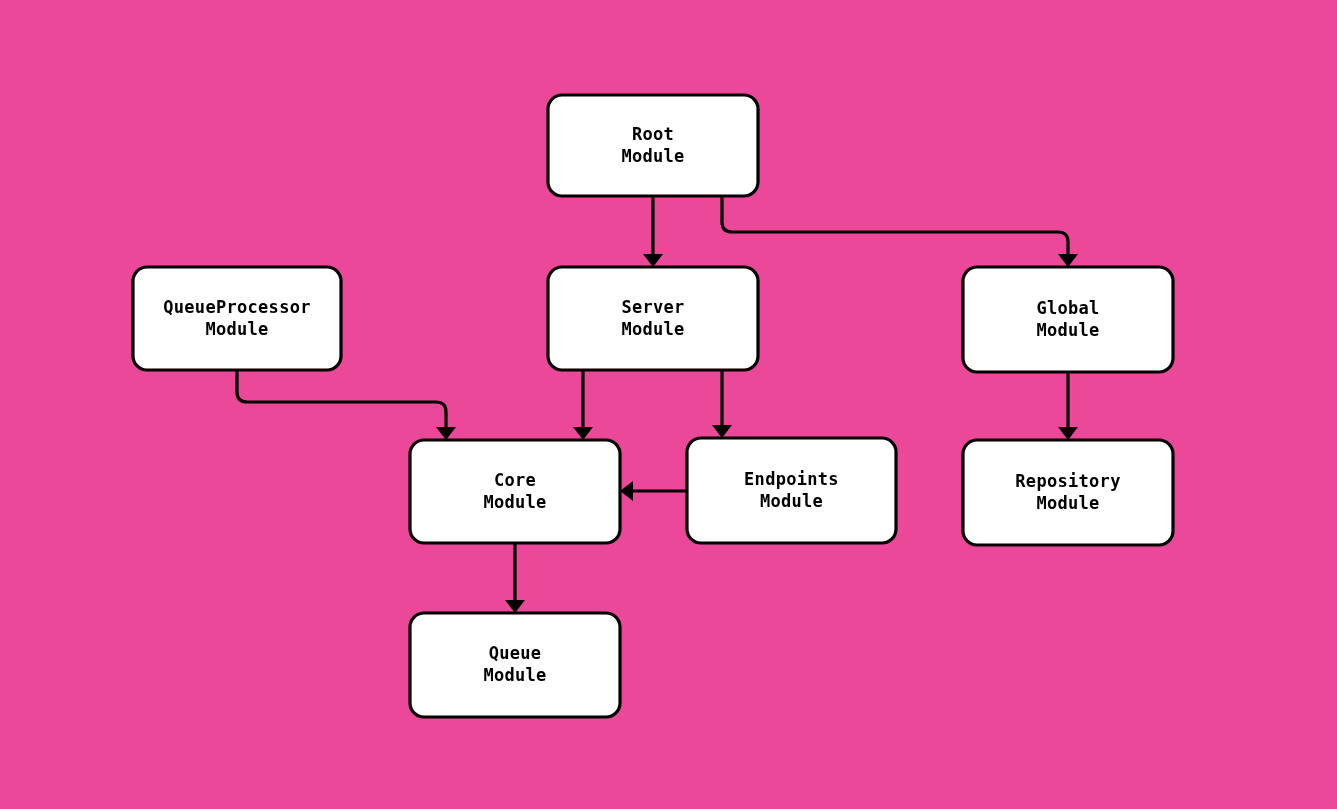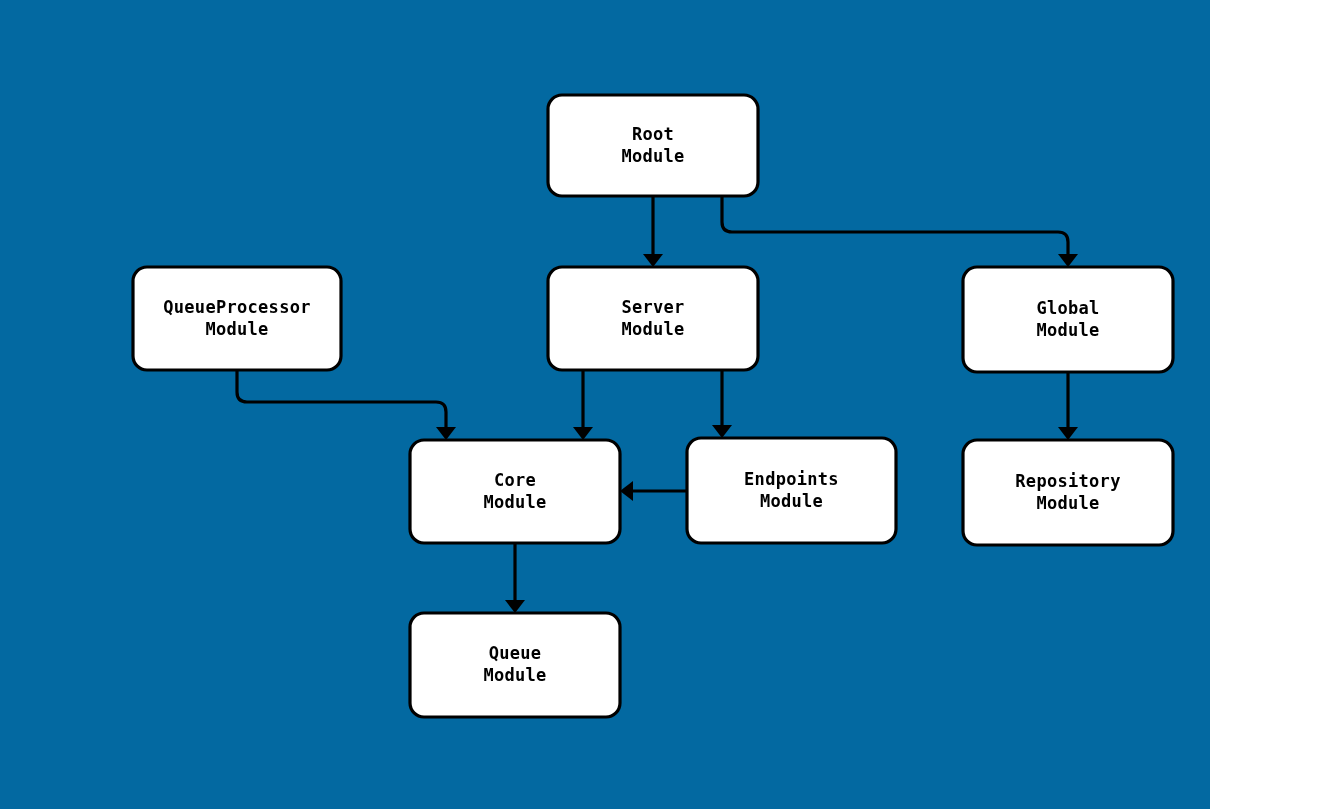--- a/index.html
+++ b/index.html
@@ -9,23 +9,23 @@
     background: #ffffff;
   }
   body {
     width: 1337px;
     height: 809px;
     font-family: "DejaVu Sans Mono", "Liberation Mono", monospace;
     overflow: hidden;
   }
   #diagram-root {
     position: relative;
-    width: 1210px;
+    width: 1337px;
     height: 809px;
-    background: #0369a1;
+    background: #ec4899;
   }
   svg#diagram-canvas {
     position: absolute;
     top: 0;
     left: 0;
     width: 1337px;
     height: 809px;
     display: block;
   }
   .node-rect {

